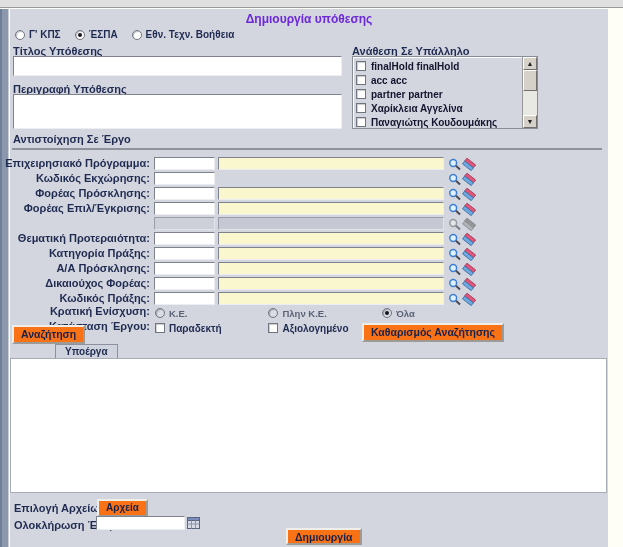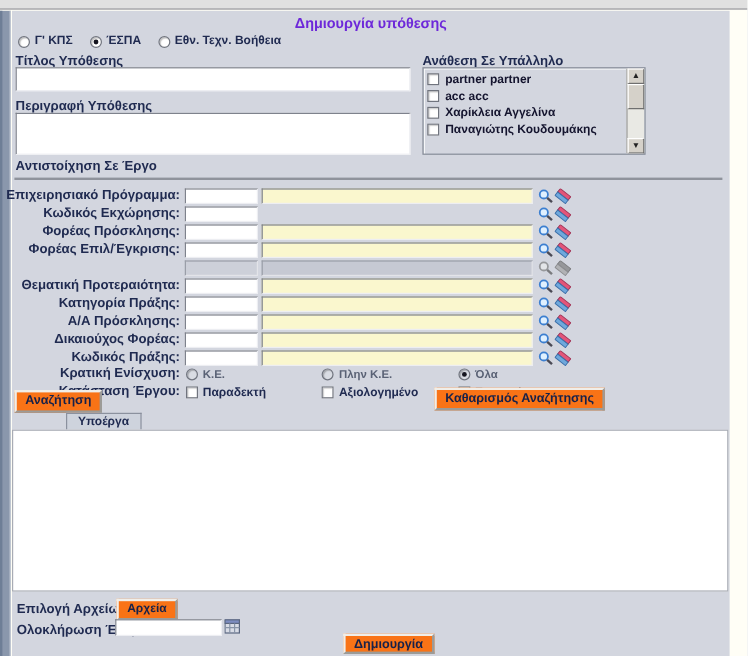--- a/index.html
+++ b/index.html
@@ -115,29 +115,33 @@
 
     <span class="lbl" style="left:3px; top:36px;">Τίτλος Υπόθεσης</span>
     <input class="win-input" style="left: 3px; top: 47px; width: 329px; height: 20px;" value="">
 
     <span class="lbl" style="left:3px; top:74px;">Περιγραφή Υπόθεσης</span>
     <textarea class="win-input" style="left: 3px; top: 85px; width: 329px; height: 35px;"></textarea>
 
     <span class="lbl" style="left:342px; top:36px;">Ανάθεση Σε Υπάλληλο</span>
     <div class="listbox">
       <div class="lb-items" id="employee-list">
-
   <div class="lb-item">
     <span class="cbx"></span>
+    <span>finalHold finalHold</span>
+  </div>
+
+  <div class="lb-item">
+    <span class="cbx"></span>
+    <span>acc acc</span>
+  </div>
+
+  <div class="lb-item">
+    <span class="cbx"></span>
     <span>partner partner</span>
-  </div>
-
-  <div class="lb-item">
-    <span class="cbx"></span>
-    <span>acc acc</span>
   </div>
 
   <div class="lb-item">
     <span class="cbx"></span>
     <span>Χαρίκλεια Αγγελίνα</span>
   </div>
 
   <div class="lb-item">
     <span class="cbx"></span>
     <span>Παναγιώτης Κουδουμάκης</span>

